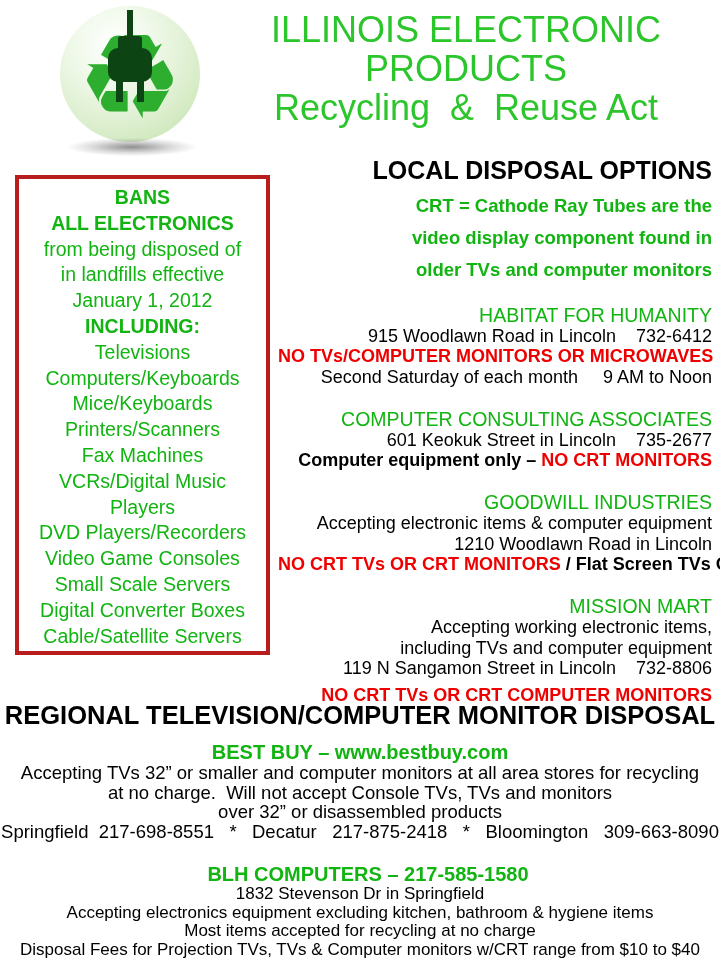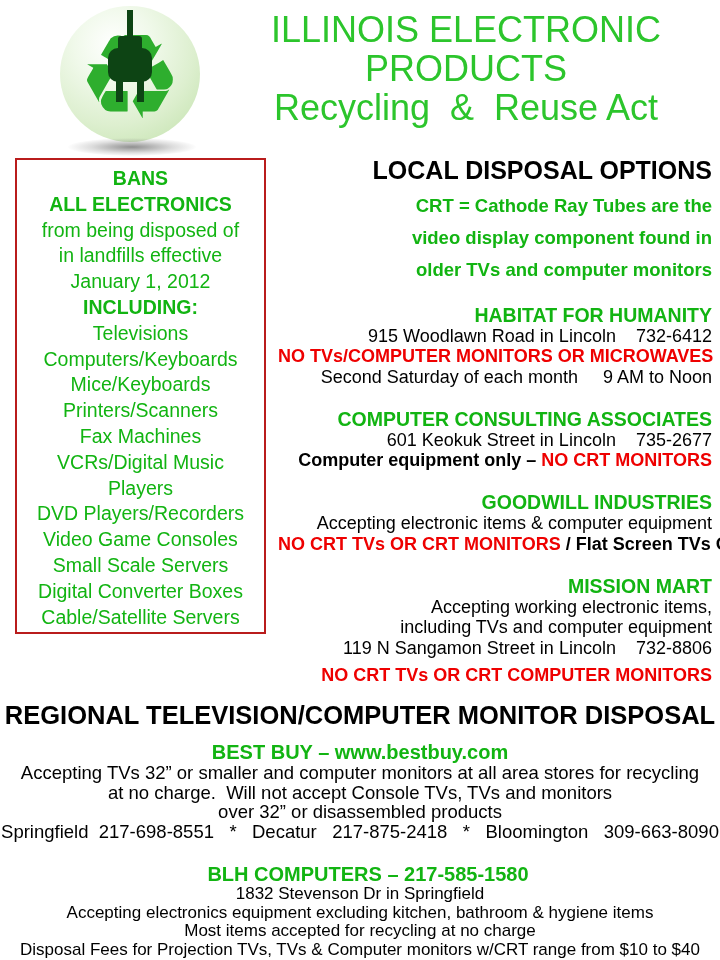--- a/index.html
+++ b/index.html
@@ -34,35 +34,35 @@
 
   .title {
     position: absolute; left: 224px; top: 10px; width: 484px;
     text-align: center; color: #2cc52c;
     font-size: 36px; line-height: 39px; font-weight: 400;
   }
   .title div { white-space: pre; }
 
   
   .bans-box {
-    position: absolute; left: 15px; top: 158px; width: 247px; height: 466px;
-    border: 2px solid #b91c1c;
+    position: absolute; left: 15px; top: 175px; width: 247px; height: 466px;
+    border: 4px solid #b91c1c;
     color: #12b412; text-align: center;
     padding-top: 6px;
   }
   .bans-line { font-size: 19.5px; line-height: 25.8px; white-space: pre; }
   .bans-line.b { font-weight: bold; }
 
   
   .local { position: absolute; left: 278px; top: 156px; width: 434px; text-align: right; }
   .local-title { font-size: 25px; font-weight: bold; color: #000; line-height: 28px; }
   .local-subtitle { color: #12b412; font-weight: bold; font-size: 18.5px; line-height: 20px; margin-top: 2px; margin-bottom: 24px; }
   .local-subtitle div { white-space: pre; margin-top: 12px; }
   .section { margin-bottom: 21px; }
-  .sec-heading { color: #12b412; font-weight: bold; font-size: 19.5px; line-height: 22px; white-space: pre; }
+  .sec-heading { color: #12b412; font-weight: normal; font-size: 19.5px; line-height: 22px; white-space: pre; }
   .line { font-size: 18px; line-height: 20.3px; white-space: pre; color: #000; }
   .line.gap-top { margin-top: 7px; }
   .seg-warn { color: #ee0000; font-weight: bold; }
   .seg-strong { font-weight: bold; }
 
   
   .regional { position: absolute; left: 0; top: 700px; width: 720px; text-align: center; }
   .regional-title { font-size: 25.5px; font-weight: bold; line-height: 30px; white-space: pre; }
   .entry-heading { color: #12b412; font-weight: bold; font-size: 20px; line-height: 22px; margin-top: 11px; white-space: pre; }
   .entry + .entry > .entry-heading { margin-top: 21px; padding-left: 16px; }
@@ -130,20 +130,21 @@
         <div class="line"><span class="seg-plain">Second Saturday of each month     9 AM to Noon</span></div>
       </div>
       <div class="section">
         <div class="sec-heading">COMPUTER CONSULTING ASSOCIATES</div>
         <div class="line"><span class="seg-plain">601 Keokuk Street in Lincoln    735-2677</span></div>
         <div class="line"><span class="seg-strong">Computer equipment only – </span><span class="seg-warn">NO CRT MONITORS</span></div>
       </div>
       <div class="section">
         <div class="sec-heading">GOODWILL INDUSTRIES</div>
         <div class="line"><span class="seg-plain">Accepting electronic items &amp; computer equipment</span></div>
+        <div class="line"><span class="seg-plain">1210 Woodlawn Road in Lincoln</span></div>
         <div class="line"><span class="seg-warn">NO CRT TVs OR CRT MONITORS </span><span class="seg-strong">/ Flat Screen TVs Only</span></div>
       </div>
       <div class="section">
         <div class="sec-heading">MISSION MART</div>
         <div class="line"><span class="seg-plain">Accepting working electronic items,</span></div>
         <div class="line"><span class="seg-plain">including TVs and computer equipment</span></div>
         <div class="line"><span class="seg-plain">119 N Sangamon Street in Lincoln    732-8806</span></div>
         <div class="line gap-top"><span class="seg-warn">NO CRT TVs OR CRT COMPUTER MONITORS</span></div>
       </div>
     </div>

